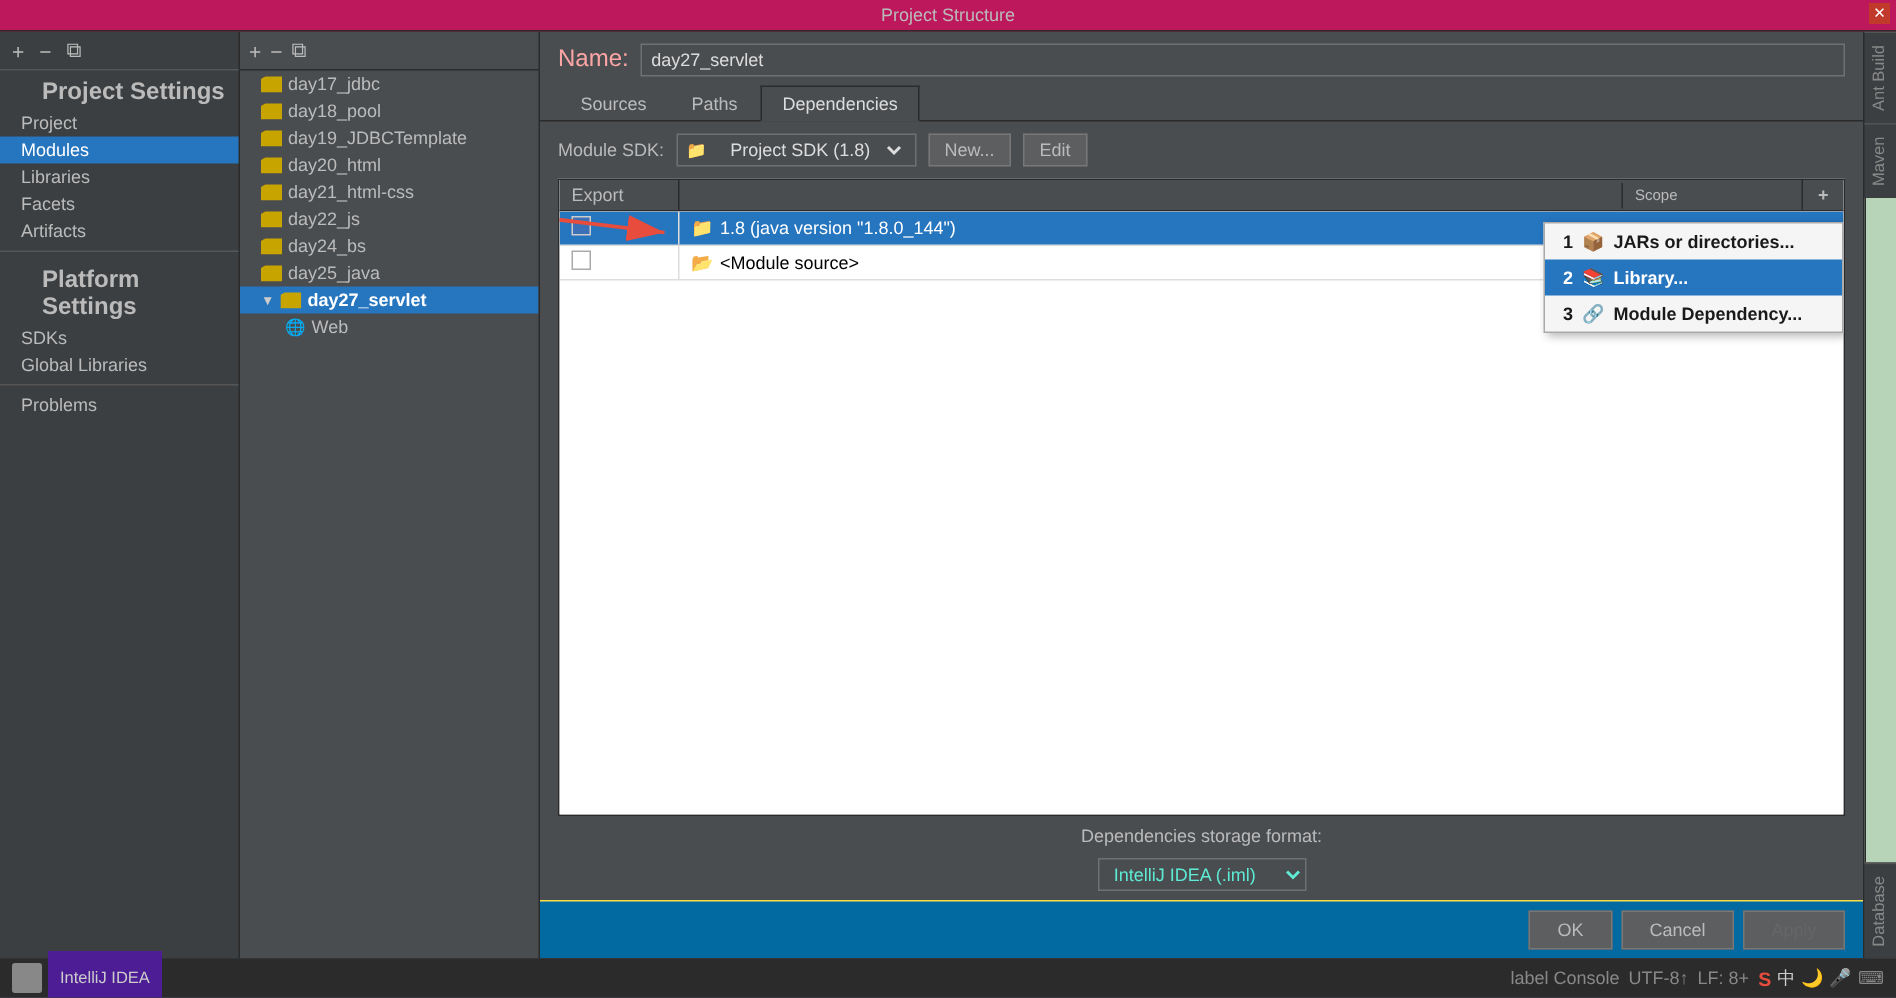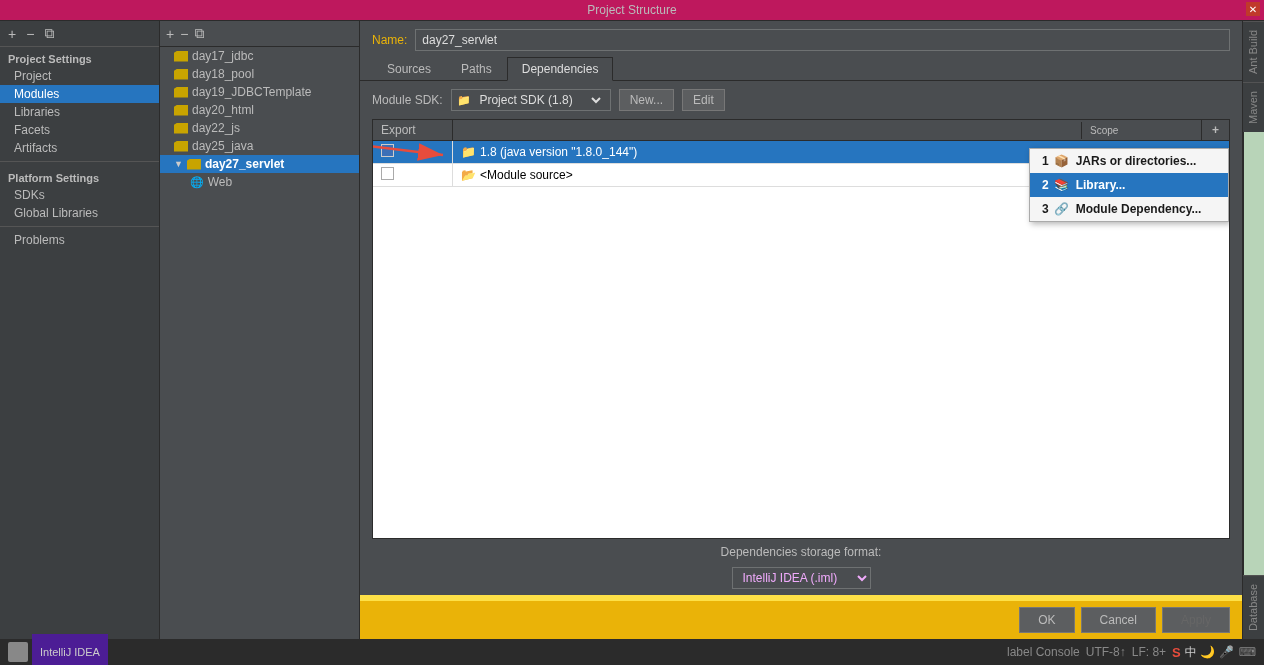--- a/index.html
+++ b/index.html
@@ -48,40 +48,41 @@
       background: none; border: none; color: #bbb; cursor: pointer; font-size: 14px; padding: 0 2px;
     }
     .sidebar-item {
       display: flex; align-items: center; gap: 4px;
       padding: 2px 8px 2px 14px;
       color: #bbb; cursor: pointer;
     }
     .sidebar-item.selected { background: #2675bf; color: white; }
 
     .sidebar-group-header {
-      color: #bbb; font-weight: bold; font-size: 11px;
+      color: #bbb; font-weight: bold; font-size: 16px;
       padding: 6px 8px 2px 8px;
+      margin-left: 20px;
     }
 
     
     .main-content {
       flex: 1;
       background: #4a4d50;
       display: flex;
       flex-direction: column;
       overflow: hidden;
     }
 
     
     .name-row {
       display: flex; align-items: center; gap: 8px;
       padding: 8px 12px 6px 12px;
       background: #4a4d50;
     }
-    .name-row label { color: #eab308; font-size: 12px; }
+    .name-row label { color: #fca5a5; font-size: 16px; }
     .name-row input {
       flex: 1; background: #4a4d50; border: 1px solid #6e7172; color: #ddd;
       padding: 2px 6px; font-size: 12px; height: 22px;
     }
 
     
     .tabs-row {
       display: flex; align-items: flex-end;
       padding: 0 12px;
       background: #4a4d50;
@@ -106,21 +107,21 @@
     }
     .module-sdk-row label { color: #bbb; font-size: 12px; }
     .module-sdk-select {
       background: #4a4d50; border: 1px solid #6e7172; color: #ddd;
       padding: 2px 6px; font-size: 12px; height: 22px;
       display: flex; align-items: center; gap: 4px;
       min-width: 160px;
     }
     .module-sdk-select select {
       background: #4a4d50; border: none; color: #ddd;
-      font-size: 12px; flex: 1; outline: none;
+      font-size: 12px; flex: 1; outline: none; text-align: center;
     }
     .sdk-btn {
       background: #5c5e60; border: 1px solid #777; color: #bbb;
       padding: 2px 10px; height: 22px; cursor: pointer; font-size: 12px;
     }
 
     
     .deps-area {
       flex: 1; display: flex; flex-direction: column;
       margin: 0 12px;
@@ -200,22 +201,22 @@
     .storage-row label { color: #bbb; font-size: 12px; }
     .storage-row select {
       background: #4a4d50; border: 1px solid #6e7172; color: #ddd;
       padding: 2px 6px; font-size: 12px; height: 22px;
     }
 
     
     .bottom-bar {
       display: flex; align-items: center; justify-content: flex-end;
       padding: 6px 12px; gap: 6px;
-      background: #eab308;
-      border-top: 6px solid #fde047;
+      background: #0369a1;
+      border-top: 1px solid #fde047;
     }
     .bottom-bar button {
       background: #5c5e60; border: 1px solid #777; color: #bbb;
       padding: 4px 18px; cursor: pointer; font-size: 12px; height: 26px;
     }
     .bottom-bar button.disabled { color: #666; cursor: default; }
     .right-panel-item {
       writing-mode: vertical-rl;
       text-orientation: mixed;
       transform: rotate(180deg);
@@ -320,21 +321,29 @@
         <div class="sidebar-item">
           <span class="folder-yellow"></span>
           <span>day19_JDBCTemplate</span>
         </div>
         <div class="sidebar-item">
           <span class="folder-yellow"></span>
           <span>day20_html</span>
         </div>
         <div class="sidebar-item">
           <span class="folder-yellow"></span>
+          <span>day21_html-css</span>
+        </div>
+        <div class="sidebar-item">
+          <span class="folder-yellow"></span>
           <span>day22_js</span>
+        </div>
+        <div class="sidebar-item">
+          <span class="folder-yellow"></span>
+          <span>day24_bs</span>
         </div>
         <div class="sidebar-item">
           <span class="folder-yellow"></span>
           <span>day25_java</span>
         </div>
 
         <div class="sidebar-item selected" style="font-weight:bold;">
           <span style="font-size:9px;color:#ccc;">▼</span>
           <span class="folder-yellow"></span>
           <span>day27_servlet</span>
@@ -437,21 +446,21 @@
             <marker id="arrowhead" markerWidth="10" markerHeight="7" refX="10" refY="3.5" orient="auto">
               <polygon points="0 0, 10 3.5, 0 7" fill="#e74c3c"></polygon>
             </marker>
           </defs>
           <line x1="100" y1="80" x2="720" y2="155" stroke="#e74c3c" stroke-width="2.5" marker-end="url(#arrowhead)"></line>
         </svg>
       </div>
 
       <div class="storage-row">
         <label>Dependencies storage format:</label>
-        <select style="background:#4a4d50;border:1px solid #6e7172;color:#f0abfc;padding:2px 6px;font-size:12px;height:22px;">
+        <select style="background:#4a4d50;border:1px solid #6e7172;color:#5eead4;padding:2px 6px;font-size:12px;height:22px;">
           <option>IntelliJ IDEA (.iml)</option>
           <option>Eclipse (.classpath)</option>
         </select>
       </div>
 
       <div class="bottom-bar">
         <button>OK</button>
         <button>Cancel</button>
         <button class="disabled">Apply</button>
       </div>

